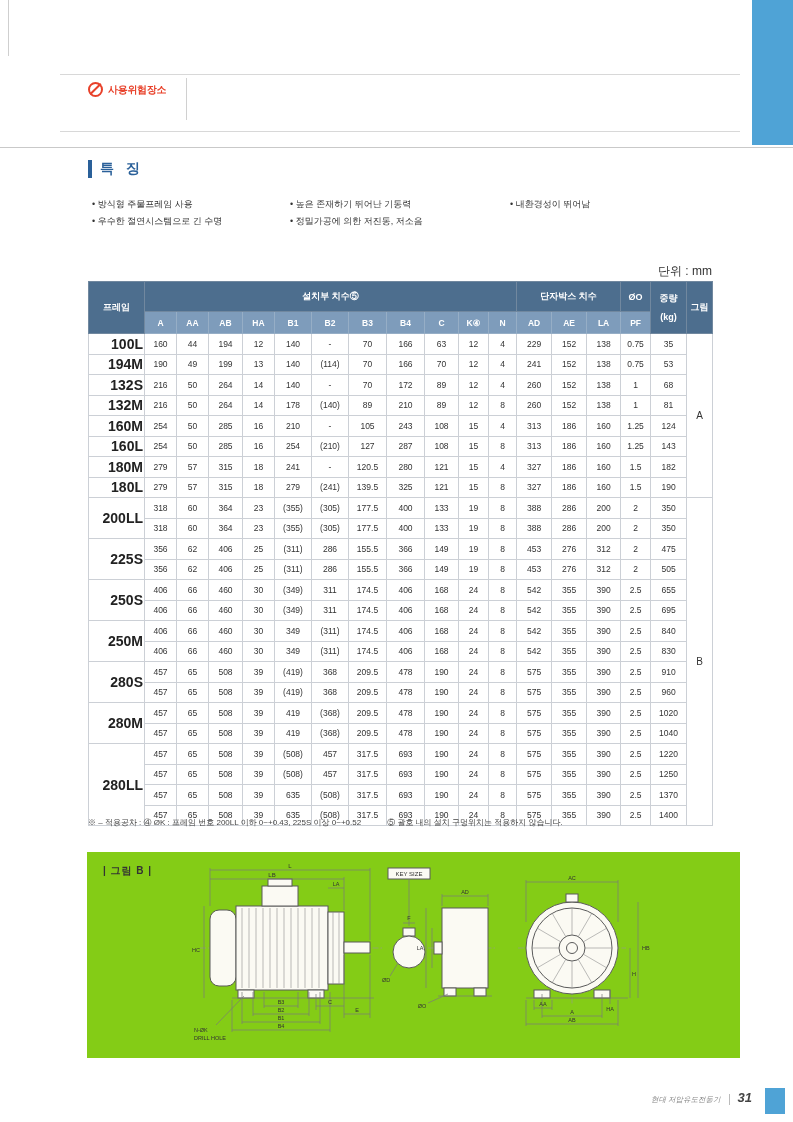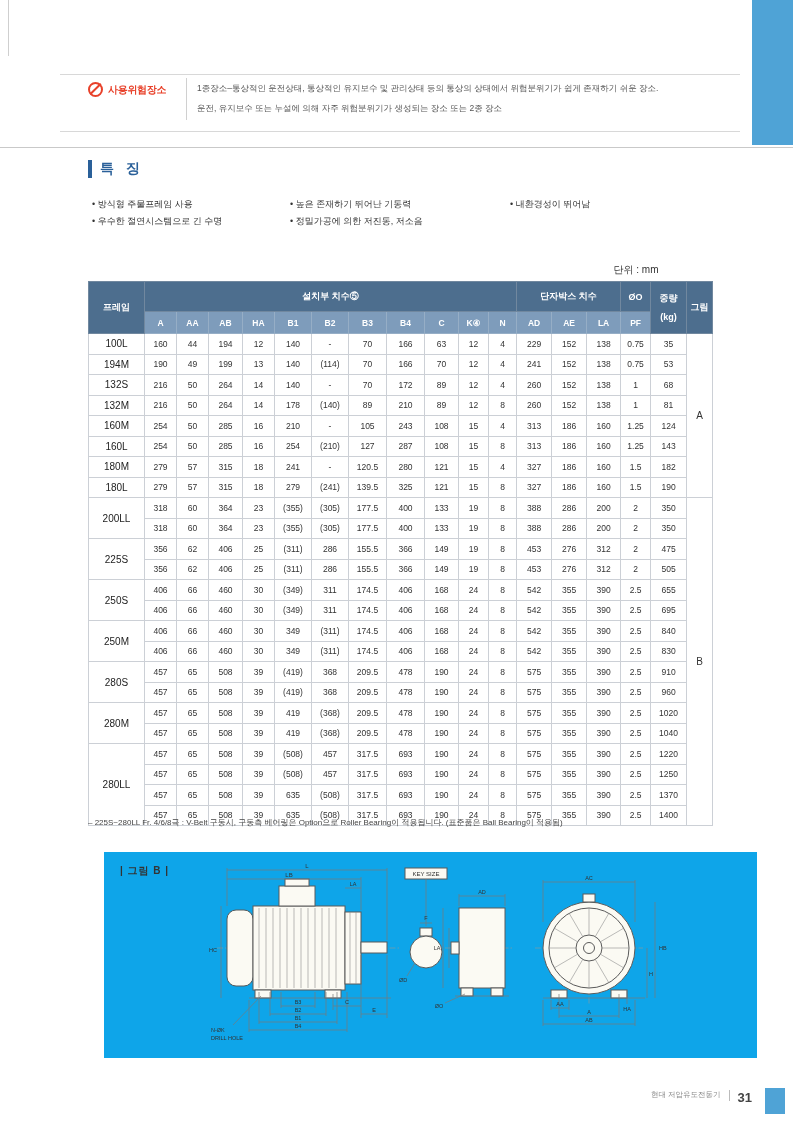--- a/index.html
+++ b/index.html
@@ -26,76 +26,72 @@
 
   
   .feat-bar{position:absolute;left:88px;top:160px;width:4px;height:18px;background:#2a6099;}
   .feat-title{position:absolute;left:100px;top:160px;font-size:14px;font-weight:bold;color:#2a6099;letter-spacing:4px;}
   .feat-col{position:absolute;top:196px;font-size:9px;color:#333;line-height:17px;list-style:none;margin:0;padding:0;}
   .feat-col li::before{content:"• ";color:#333;}
   .feat-col-1{left:92px;}
   .feat-col-2{left:290px;}
   .feat-col-3{left:510px;}
 
-  .unit-label{position:absolute;left:560px;top:263px;width:152px;text-align:center;font-size:10px;color:#333;}
+  .unit-label{position:absolute;left:560px;top:263px;width:152px;text-align:right;font-size:12px;color:#333;}
 
   
   .table-wrap{position:absolute;left:88px;top:281px;}
   table.dim-table{border-collapse:collapse;table-layout:fixed;width:624px;border:1px solid #a9b0b9;}
   .dim-table th{font-weight:bold;color:#fff;text-align:center;vertical-align:middle;padding:0 1px;}
   .dim-table tr.h1 th{background:#4d6e8e;border:1px solid #71889f;font-size:9px;height:29px;}
   .dim-table tr.h2 th{background:#7e9cbb;border:1px solid #96aec6;font-size:8.5px;height:21px;}
   .dim-table th.weight{white-space:pre-line;line-height:19px;}
   .dim-table td{border:1px solid #ccd0d6;text-align:center;height:19.5px;padding:0 1px;font-size:8.5px;color:#333;background:#fff;}
-  .dim-table td.frame-cell{font-weight:normal;color:#222;font-size:10px;}
+  .dim-table td.frame-cell{font-weight:bold;color:#222;font-size:14px;text-align:right;}
   .dim-table td.fig-cell{font-size:10px;color:#333;}
   .dim-table tr.group-start td{border-top:1px solid #a9b0b9;}
 
   
   .footnotes{position:absolute;left:88px;top:817px;width:645px;font-size:8px;color:#444;line-height:11.5px;}
   .footnotes .fn-row{display:flex;gap:26px;}
 
   
-  .figure-panel{position:absolute;left:104px;top:852px;width:653px;height:206px;background:#0ea5e9;}
+  .figure-panel{position:absolute;left:87px;top:852px;width:653px;height:206px;background:#84cc16;}
   .figure-title{position:absolute;left:16px;top:12px;font-size:10px;font-weight:bold;color:#333;letter-spacing:1px;}
   .figure-svg{position:absolute;left:105px;top:10px;}
   .figure-svg .ol{fill:#fbfaf3;stroke:#5a5a5a;stroke-width:1;}
   .figure-svg .fin{stroke:#8f8f8f;stroke-width:0.6;}
   .figure-svg .dim{stroke:#7a7a7a;stroke-width:0.7;fill:none;}
   .figure-svg .ctr{stroke:#999;stroke-width:0.6;stroke-dasharray:6 2 1.5 2;}
   .figure-svg text{font-size:6px;fill:#333;text-anchor:middle;font-family:"Liberation Sans",sans-serif;}
   .figure-svg text.sm{font-size:5.5px;}
   .figure-svg text.ls{text-anchor:start;}
 
   
-  .footer{position:absolute;top:1090px;left:500px;width:252px;display:flex;align-items:flex-start;justify-content:flex-end;gap:8px;}
+  .footer{position:absolute;top:1090px;left:500px;width:252px;display:flex;align-items:flex-end;justify-content:flex-end;gap:8px;font-style:italic;}
   .footer-label{font-size:7.5px;color:#888;}
   .footer-sep{width:1px;height:11px;background:#bbb;}
   .page-number{font-size:13px;font-weight:bold;color:#444;}
   .footer-accent{position:absolute;left:765px;top:1088px;width:20px;height:26px;background:#4fa3d6;}
 </style>
 </head>
 <body>
 
 <div class="corner-accent"></div>
 <div class="left-rule"></div>
 <div class="rule rule-top"></div>
 <div class="rule rule-mid"></div>
 <div class="rule rule-full"></div>
 
 <div class="warning">
   <div class="warn-head">
     <span class="warn-icon"></span>
     <span class="warn-title">사용위험장소</span>
   </div>
   <div class="warn-divider"></div>
-  <div class="warn-text">
-    <div>1종장소–통상적인 운전상태, 통상적인 유지보수 및 관리상태 등의 통상의 상태에서 위험분위기가 쉽게 존재하기 쉬운 장소.</div>
-    <div>운전, 유지보수 또는 누설에 의해 자주 위험분위기가 생성되는 장소 또는 2종 장소</div>
-  </div>
 </div>
 
 <div class="feat-bar"></div>
 <div class="feat-title">특 징</div>
 <ul class="feat-col feat-col-1">
   <li>방식형 주물프레임 사용</li>
   <li>우수한 절연시스템으로 긴 수명</li>
 </ul>
 <ul class="feat-col feat-col-2">
   <li>높은 존재하기 뛰어난 기동력</li>
@@ -605,21 +601,24 @@
           <td>355</td>
           <td>390</td>
           <td>2.5</td>
           <td>1400</td>
         </tr>
       </tbody>
   </table>
 </div>
 
 <div class="footnotes">
-  <div>– 225S~280LL Fr. 4/6/8극 : V-Belt 구동시, 구동측 베어링은 Option으로 Roller Bearing이 적용됩니다. (표준품은 Ball Bearing이 적용됨)</div>
+  <div class="fn-row">
+    <span>※ – 적용공차 : ④ ØK : 프레임 번호 200LL 이하 0~+0.43, 225S 이상 0~+0.52</span>
+    <span>⑤ 괄호 내의 설치 구멍위치는 적용하지 않습니다.</span>
+  </div>
 </div>
 
 <div class="figure-panel">
   <div class="figure-title">| 그림 B |</div>
 
   <svg class="figure-svg" width="540" height="192" viewBox="0 0 540 192">
 
     <g>
       <line class="ctr" x1="8" y1="86" x2="190" y2="86"></line>
       <rect class="ol" x="18" y="48" width="26" height="76" rx="9"></rect>

